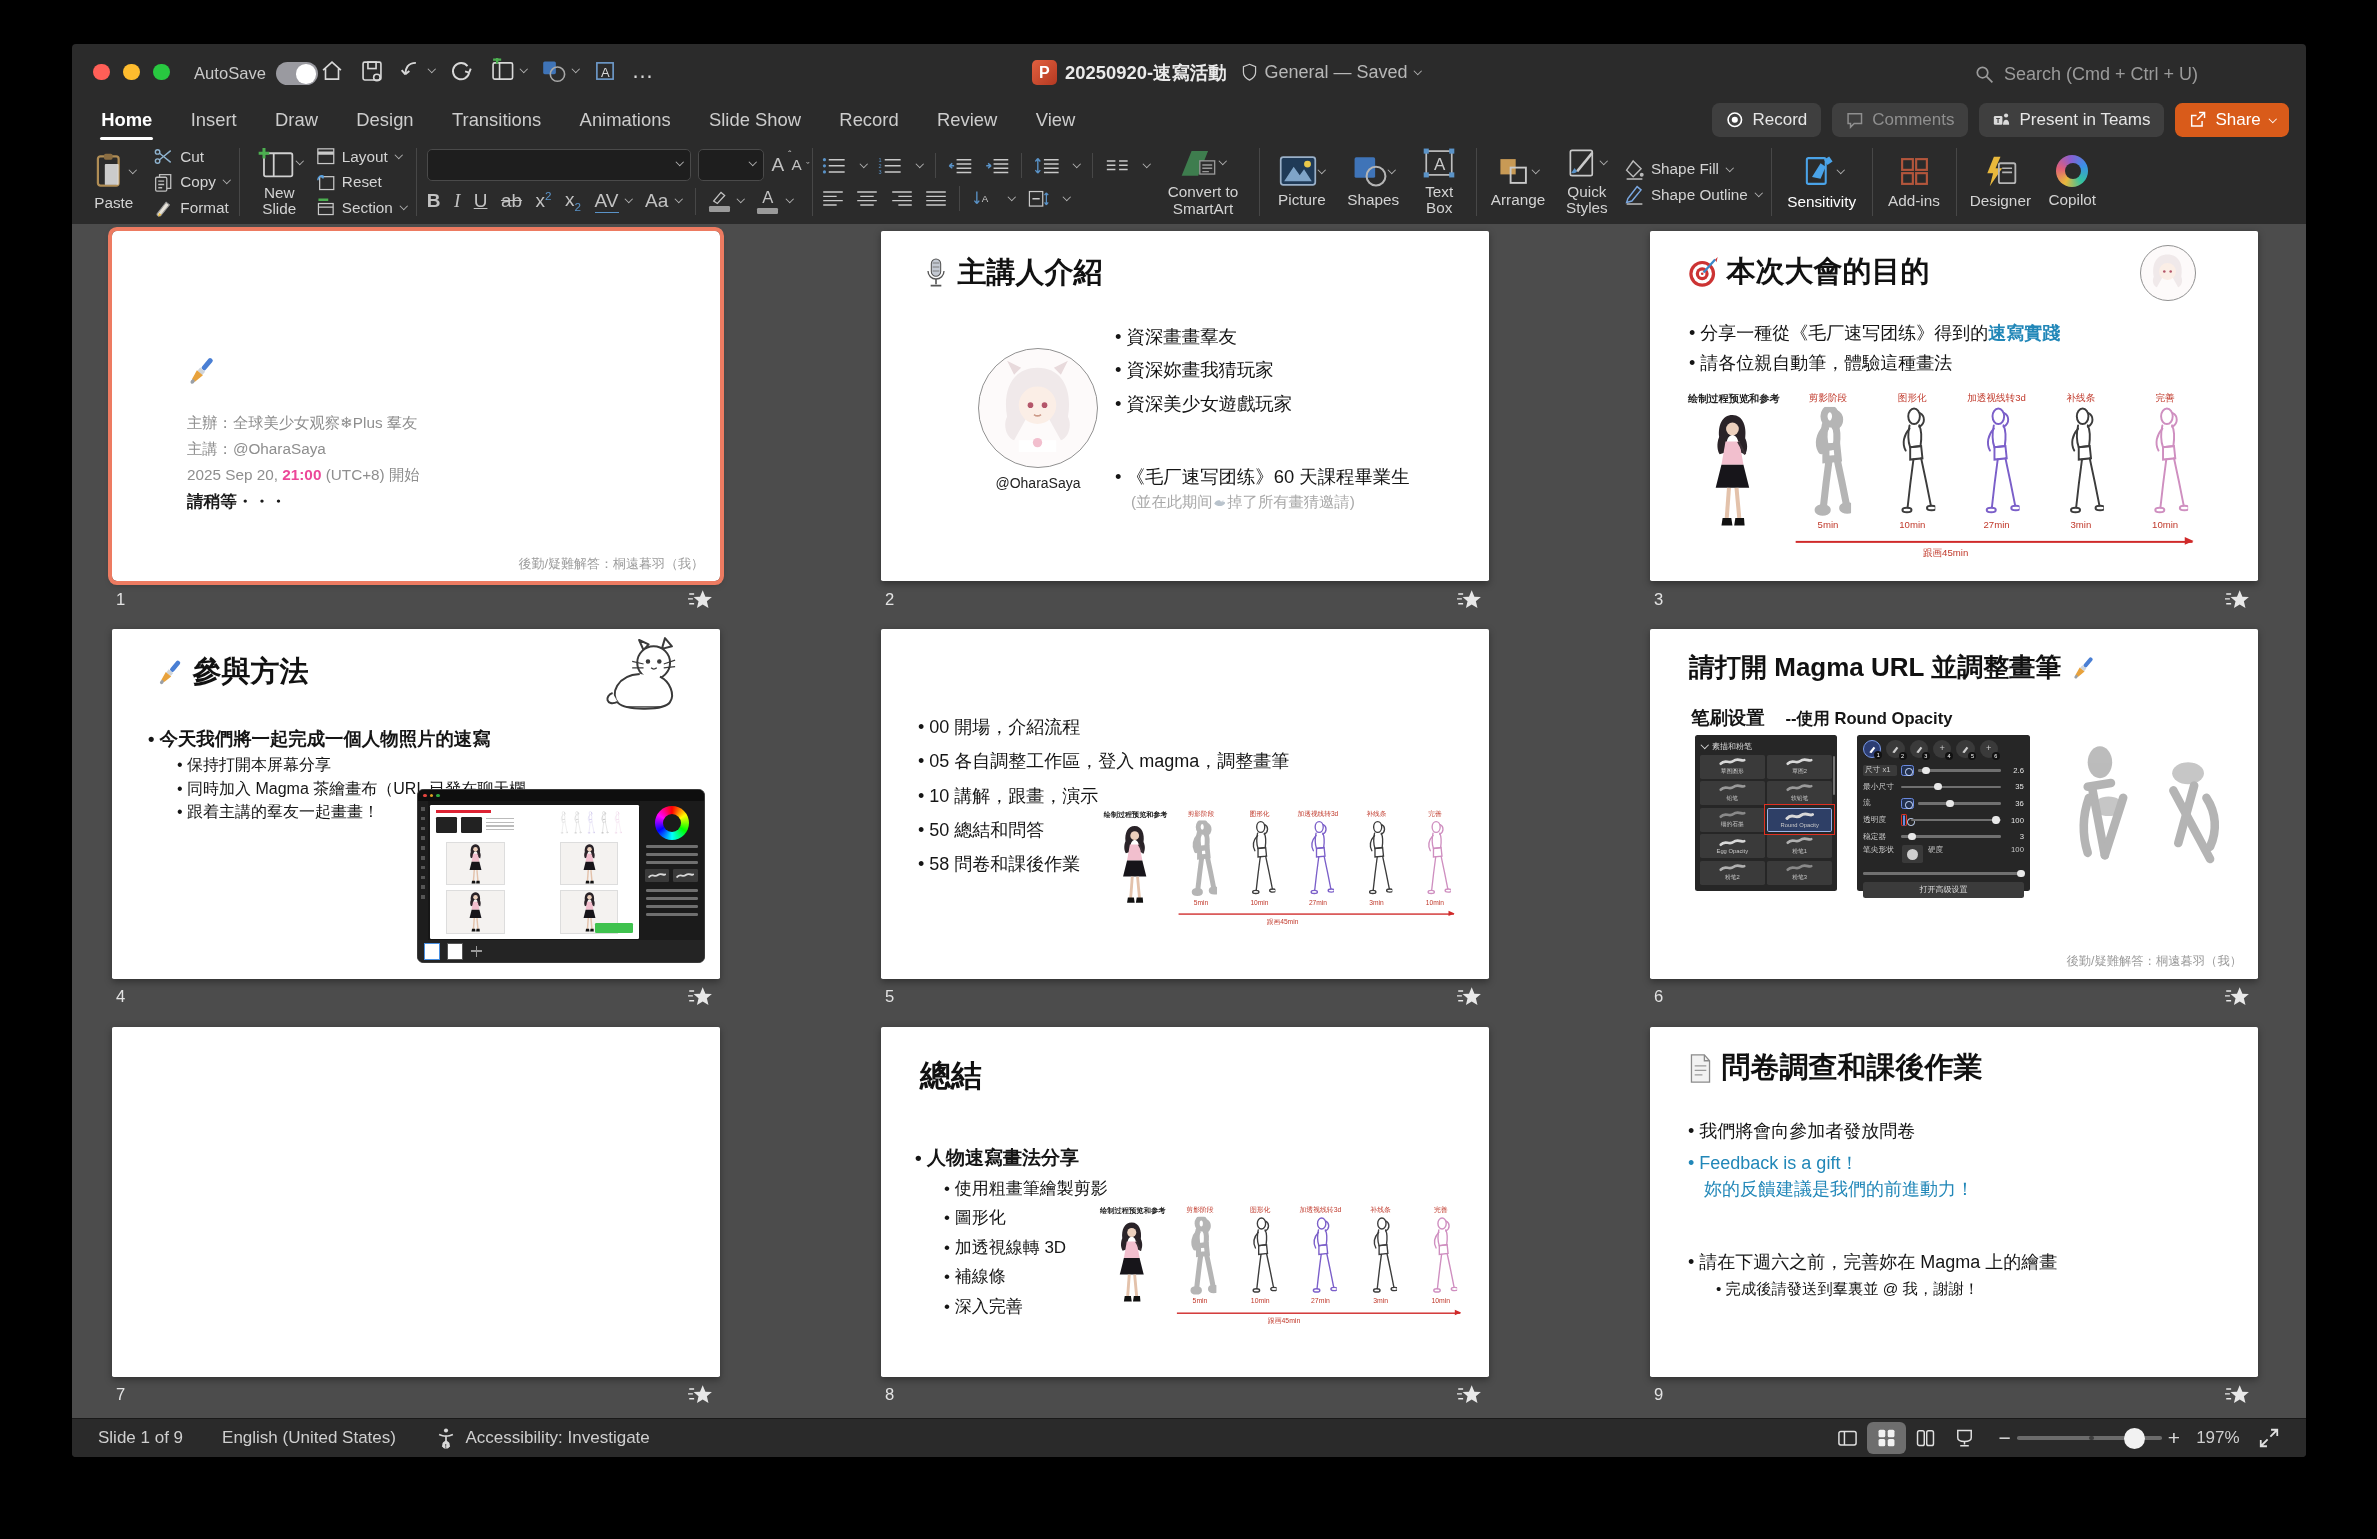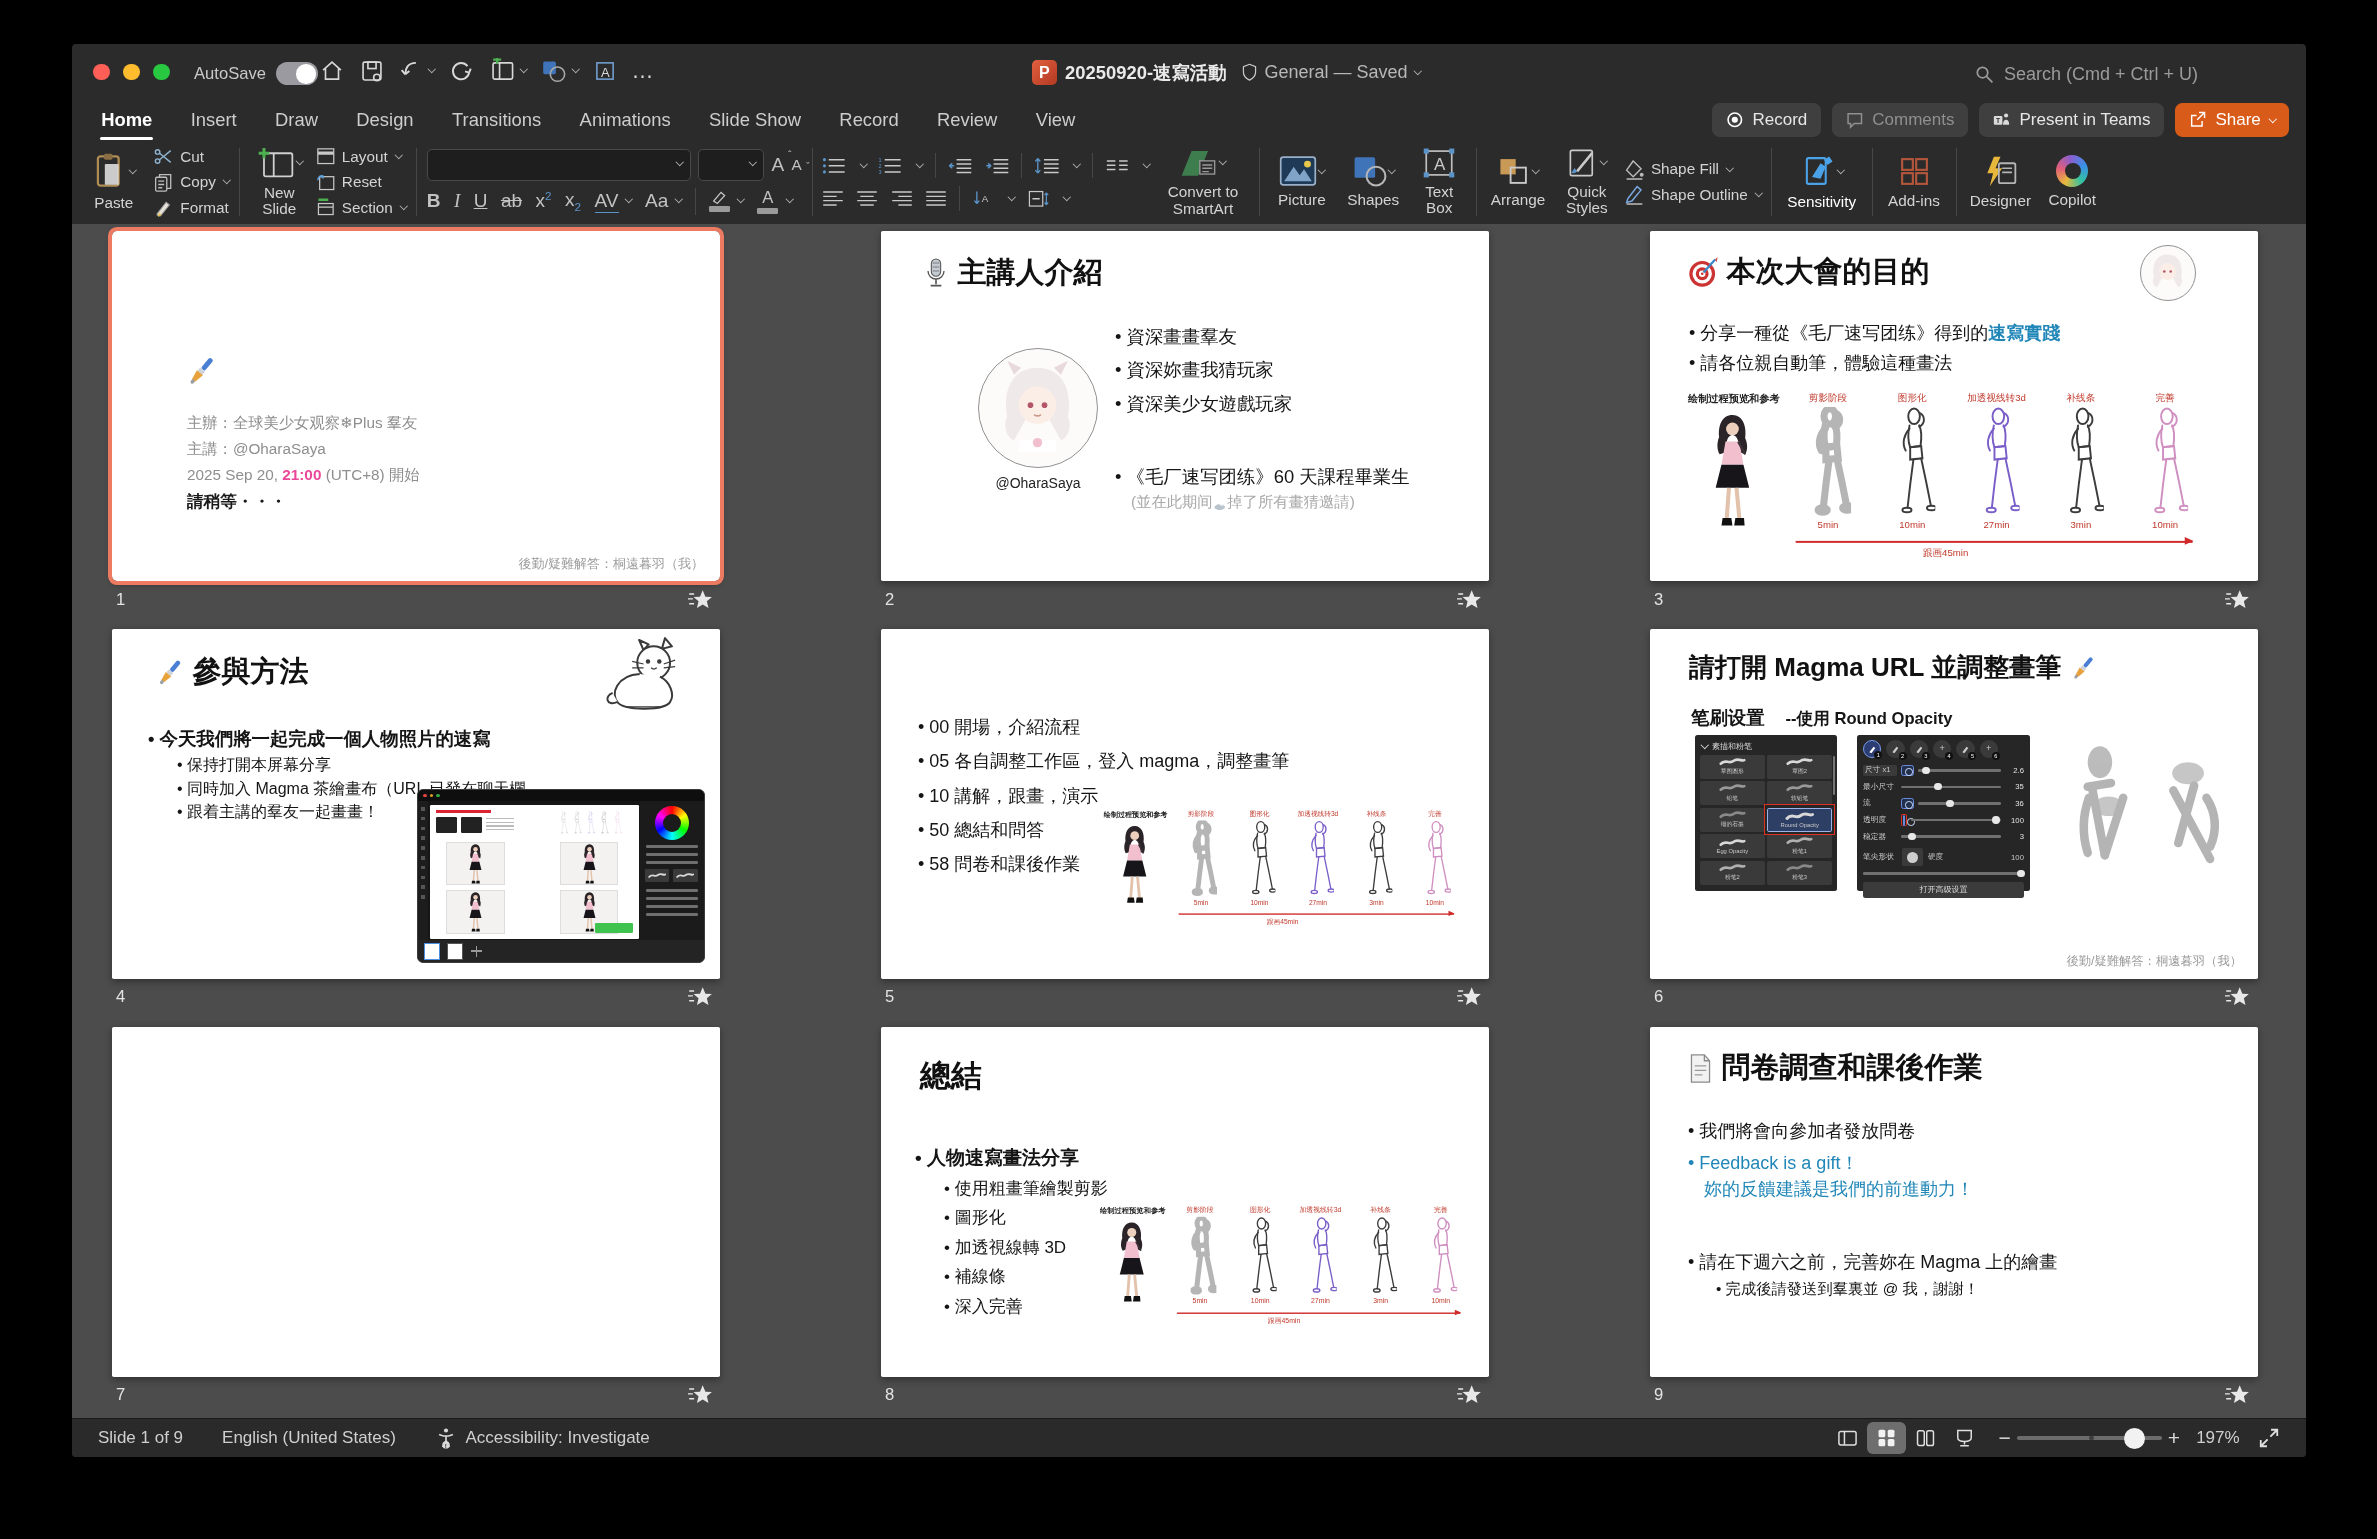--- a/index.html
+++ b/index.html
@@ -138,21 +138,21 @@
   .setrow{display:flex;align-items:center;gap:4.3px;height:16.6px;color:#c9c9c9;font-size:7.7px}
   .setrow .lb{width:34px;flex:none}
   .setrow .vl{width:18.4px;text-align:right;flex:none;color:#e4e4e4}
   .sic{width:12.3px;height:11px;border:0.6px solid #6a8ae0;border-radius:2.5px;background:#22304e;flex:none;position:relative}
   .sic::after{content:"";position:absolute;left:3.1px;top:2.5px;width:5.5px;height:5.5px;border-radius:50%;border:1.2px solid #cfe0ff}
   .sicbox{border:1.2px solid #e03022;padding:0.6px;border-radius:1.2px}
   .trk{flex:1;height:2.5px;background:#707070;border-radius:1.2px;position:relative}
   .trk i{position:absolute;top:-2.5px;width:7.4px;height:7.4px;border-radius:50%;background:#e8e8e8;display:block}
   .advbtn{margin-top:3.7px;height:16px;background:#3b3b3b;border-radius:2.5px;color:#ddd;font-size:8px;
     display:flex;align-items:center;justify-content:center}
-  .tiprow{display:flex;align-items:center;gap:4.9px;color:#c9c9c9;font-size:7.7px;height:24.5px}
+  .tiprow{display:flex;gap:4.9px;color:#c9c9c9;font-size:7.7px;height:24.5px}
   .tipsq{width:21px;height:18.4px;background:#3a3a3a;border-radius:1.8px;position:relative;flex:none}
   .tipsq::after{content:"";position:absolute;left:4.9px;top:3.7px;width:11px;height:11px;border-radius:50%;background:#cfcfcf}
   
   .status{position:absolute;left:0;right:0;bottom:0;height:39px;background:#2a2a2a;border-top:0.6px solid #191919;
     display:flex;align-items:center;padding:0 26px;color:#cfcfcf;font-size:17px}
   .status .lgap{margin-right:39px;display:flex;align-items:center;gap:8.6px}
   .viewbtn{width:39px;height:32px;border-radius:6.1px;display:flex;align-items:center;justify-content:center}
   .viewbtn.active{background:#6e6e6e}
   .zoomtrk{width:145px;height:3.7px;background:#6b6b6b;border-radius:1.8px;position:relative;margin:0 6.1px}
   .zoomtrk .dt{position:absolute;left:50%;top:-0.6px;width:4.9px;height:4.9px;border-radius:50%;background:#3c3c3c}
@@ -731,21 +731,21 @@
             <path d="M47 56 q3 2.4 6 0" stroke="#c98" stroke-width="1.4" fill="none"></path>
             <path d="M34 78 h32 v10 H34 Z" fill="#fff"></path>
             <circle cx="50" cy="80" r="4" fill="#f2bfce"></circle>
           </svg>
       </div>
       <div style="position:absolute;left:97px;top:244px;width:120px;text-align:center;font-size:14px;color:#222">@OharaSaya</div>
       <div class="bullet" style="position:absolute;left:234px;top:93px;font-size:18.4px">資深畫畫羣友</div>
       <div class="bullet" style="position:absolute;left:234px;top:126px;font-size:18.4px">資深妳畫我猜玩家</div>
       <div class="bullet" style="position:absolute;left:234px;top:160px;font-size:18.4px">資深美少女遊戲玩家</div>
       <div class="bullet" style="position:absolute;left:234px;top:233px;font-size:18.4px">《毛厂速写团练》60 天課程畢業生</div>
-      <div style="position:absolute;left:250px;top:261px;font-size:15.3px;color:#a8a8a8;display:flex;align-items:flex-end">
+      <div style="position:absolute;left:250px;top:261px;font-size:15.3px;color:#a8a8a8;display:flex;align-items:center">
         <span>(並在此期间</span>
         <svg width="14.7" height="12.3" viewBox="0 0 26 22">
             <path d="M2 12 C6 4 14 5 14 9 C18 7 23 9 21 12 C16 18 7 17 2 12 Z" fill="#b9c3cc"></path>
             <path d="M14 9 l5 -4 -2 5" fill="#cfd6dc"></path>
           </svg>
         <span>掉了所有畫猜邀請)</span>
       </div>
     </div>
     <div class="snum" style="left:813px;top:366px">2</div>
     <svg class="sstar" style="left:1385px;top:365px" width="24.5" height="21" viewBox="0 0 40 34">

